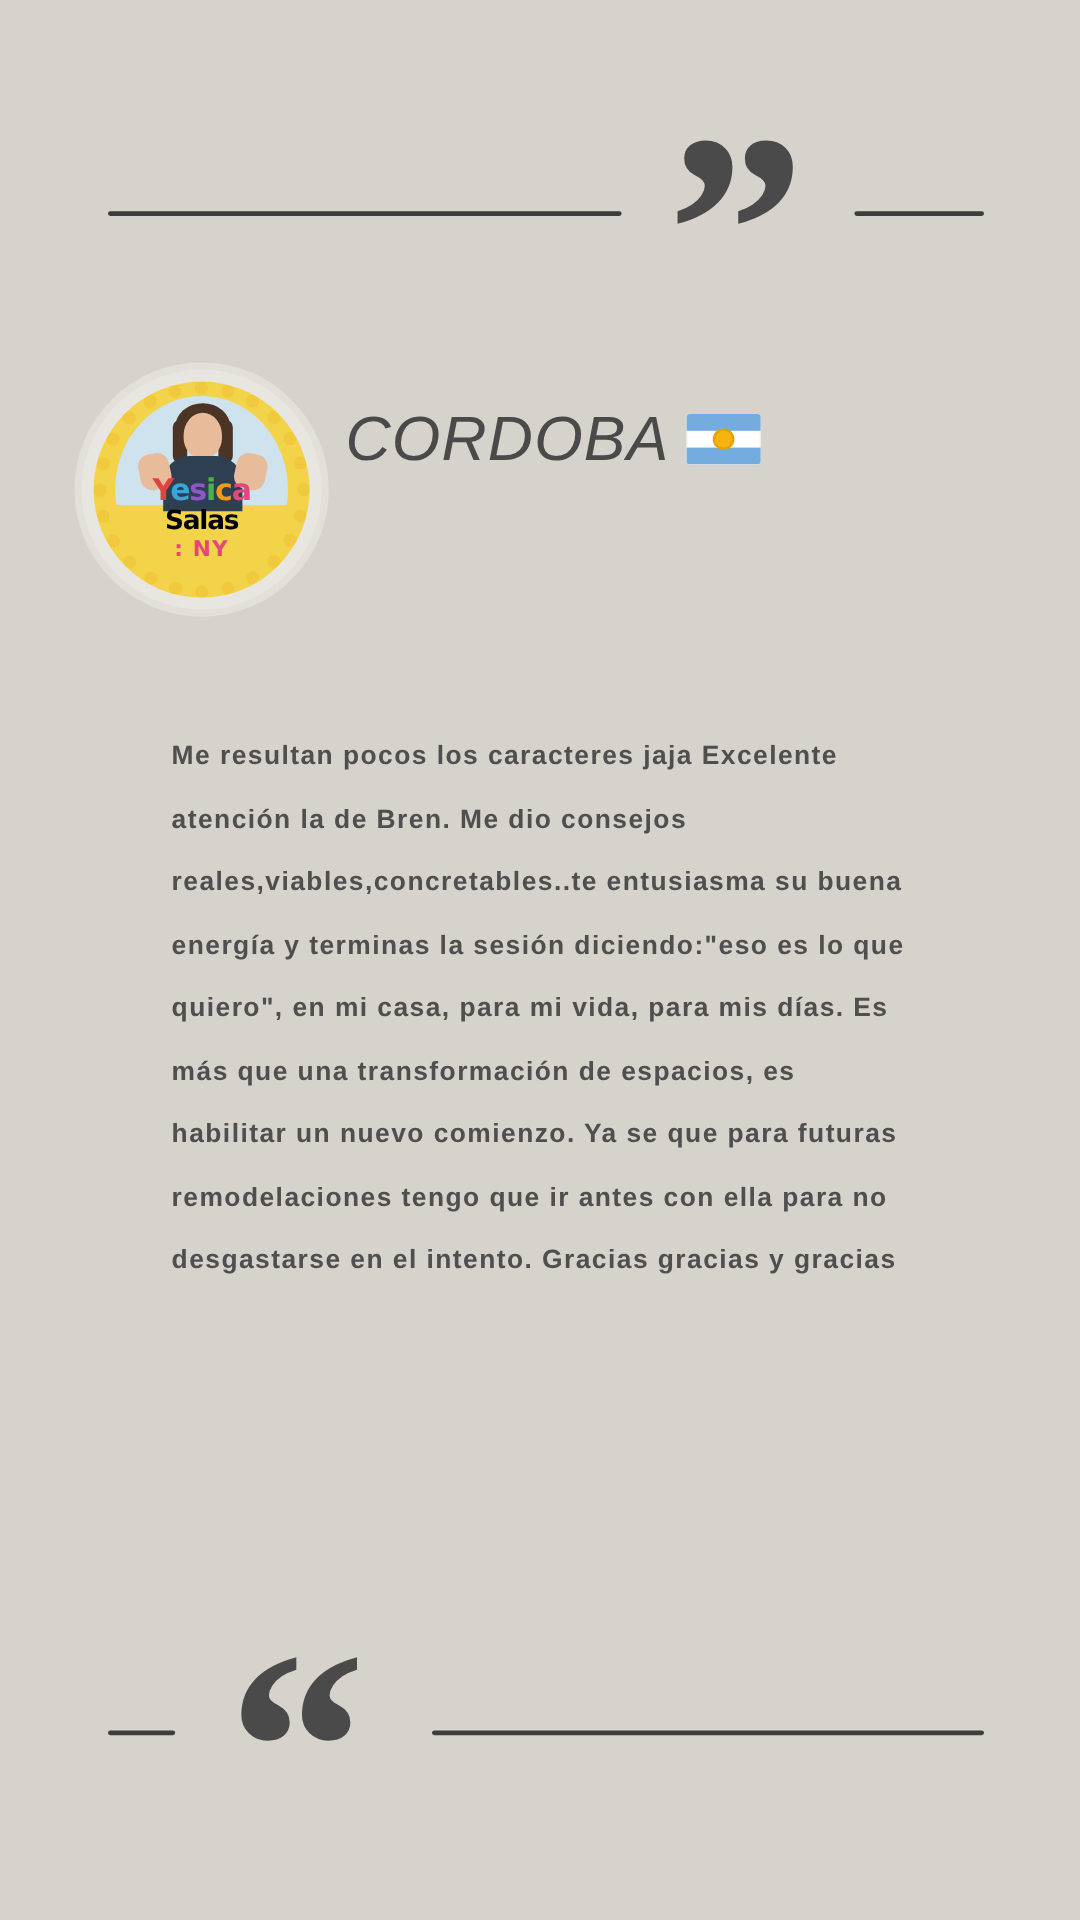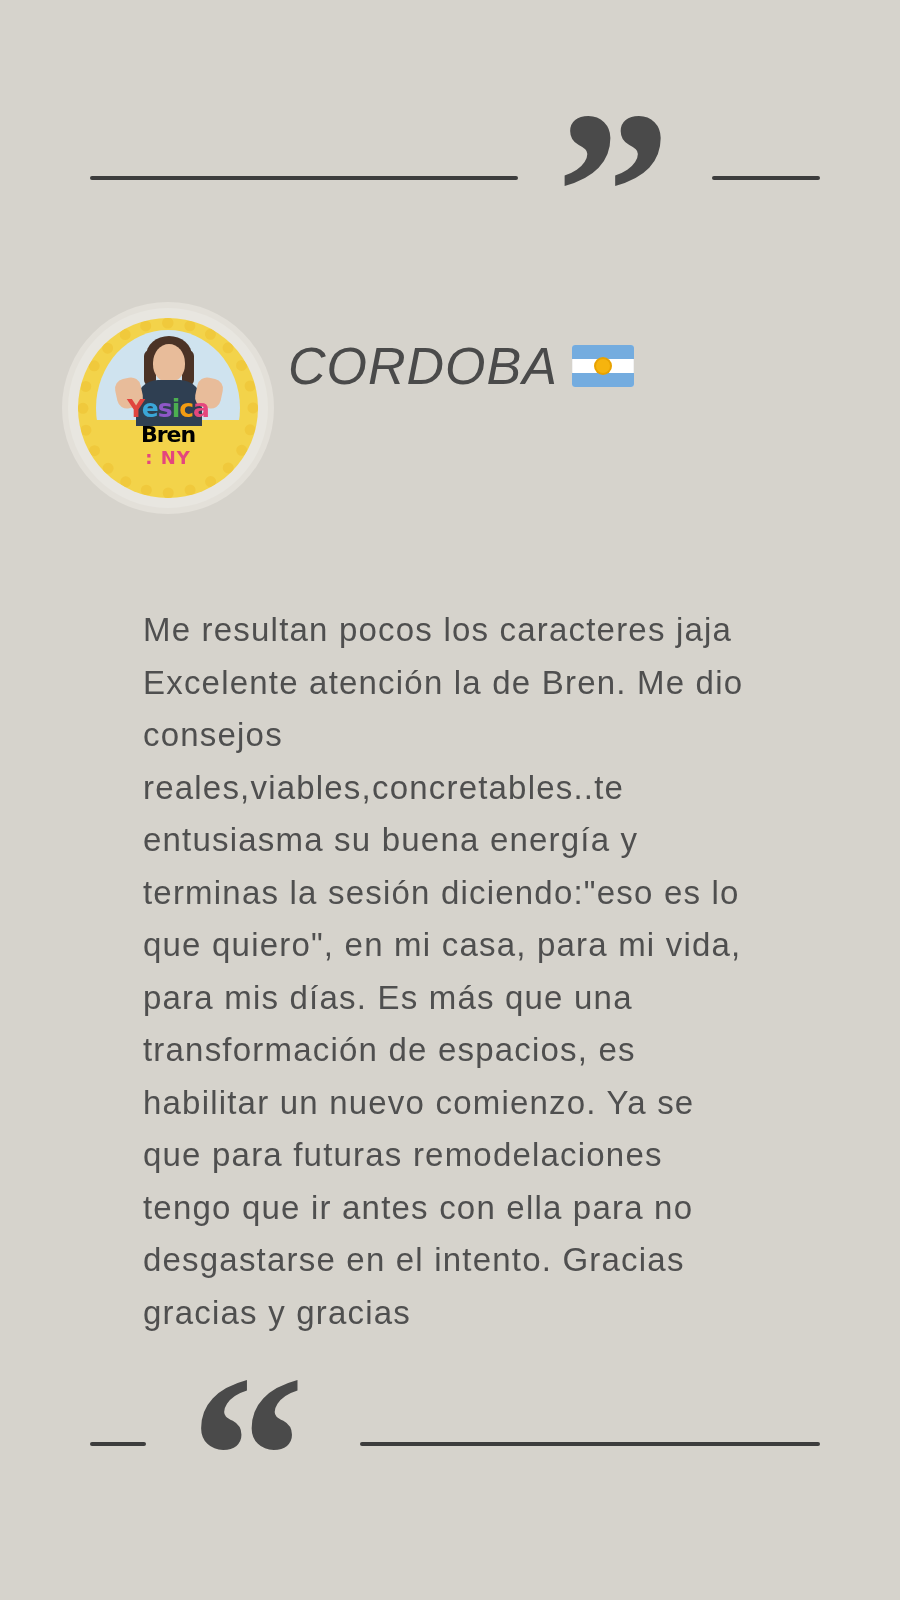--- a/index.html
+++ b/index.html
@@ -270,22 +270,22 @@
     box-shadow: 0 0 0 2px #e8a200;
   }
 
   
   .testimonial {
     position: absolute;
     left: 143px;
     top: 604px;
     width: 612px;
     font-family: "Liberation Sans", sans-serif;
-    font-weight: 400;
-    font-size: 33px;
+    font-weight: 700;
+    font-size: 22px;
     line-height: 52.5px;
     letter-spacing: 1.2px;
     color: #4f4f4f;
     white-space: pre-line;
   }
 
   
   .bottom-ornament {
     position: absolute;
     left: 0;
@@ -329,21 +329,21 @@
           <div class="hair"></div>
           <div class="hair-side-l"></div>
           <div class="hair-side-r"></div>
           <div class="head"></div>
           <div class="torso"></div>
           <div class="hand-l"></div>
           <div class="hand-r"></div>
         </div>
         <div class="brand-text">
           <div class="brand-line1"><span class="l1">Y</span><span class="l2">e</span><span class="l3">s</span><span class="l4">i</span><span class="l5">c</span><span class="l6">a</span></div>
-          <div class="brand-line2">Bren</div>
+          <div class="brand-line2">Salas</div>
           <div class="brand-line3">: NY</div>
         </div>
         <div class="avatar-inner-ring"></div>
       </div>
     </div>
 
     <div class="name-block">
       <div class="city-row">
         <div class="city">CORDOBA</div>
         <span class="flag">

